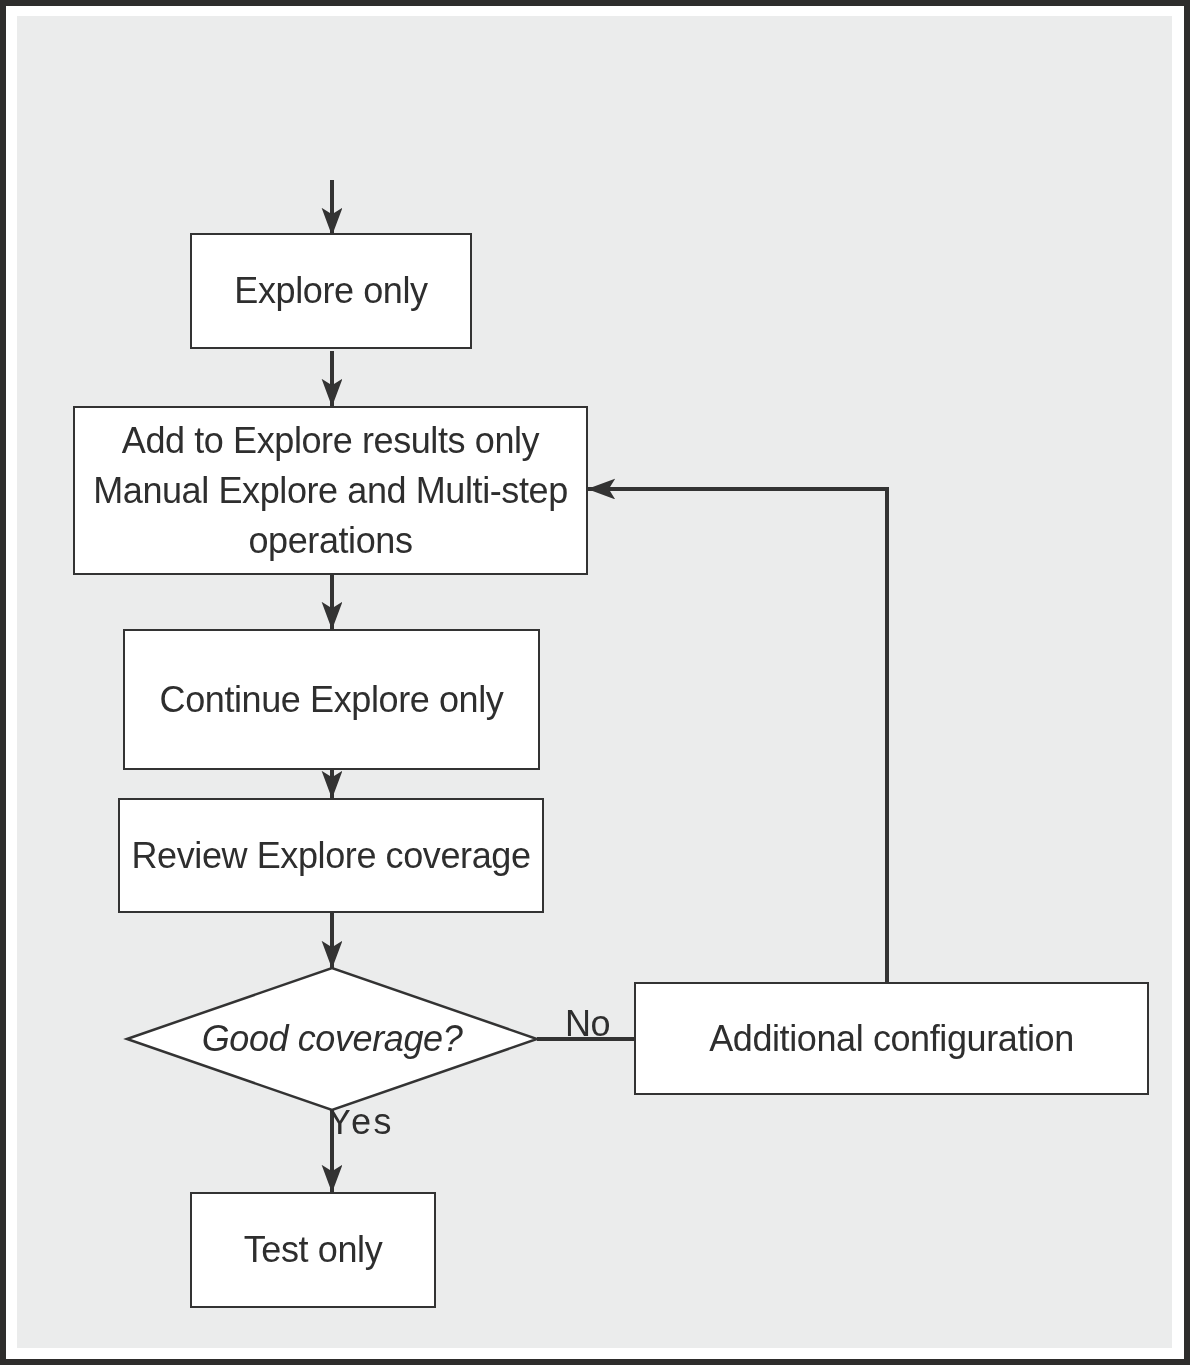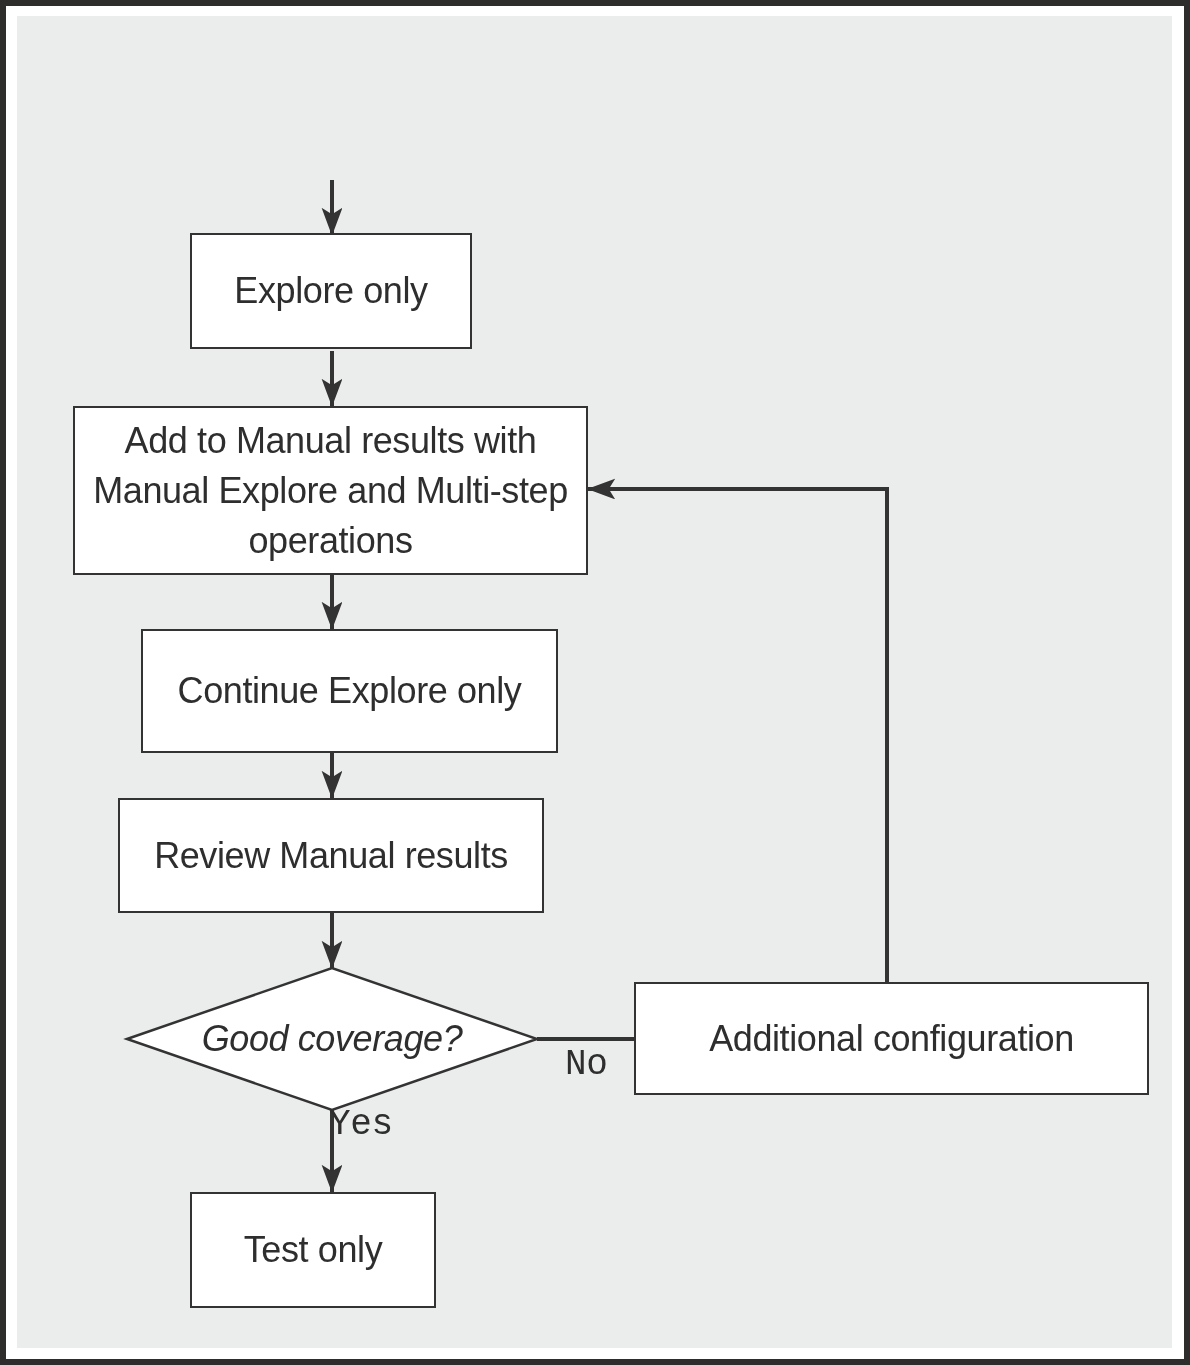--- a/index.html
+++ b/index.html
@@ -42,21 +42,21 @@
     text-align: center;
     font-size: 36px;
     line-height: 50px;
     letter-spacing: -0.4px;
     color: #2e2e2e;
     padding: 0 8px;
   }
   .node-configure        { left: 173px; top: 49px;   width: 282px; height: 115px; }
   .node-explore-only     { left: 173px; top: 217px;  width: 282px; height: 116px; }
   .node-add-explore      { left: 56px;  top: 390px;  width: 515px; height: 169px; }
-  .node-continue-explore { left: 124px; top: 613px;  width: 417px; height: 124px; text-align: right; }
+  .node-continue-explore { left: 106px; top: 613px;  width: 417px; height: 141px; text-align: right; }
   .node-review-results   { left: 101px; top: 782px;  width: 426px; height: 115px; }
   .node-additional-config{ left: 617px; top: 966px;  width: 515px; height: 113px; }
   .node-test-only        { left: 173px; top: 1176px; width: 246px; height: 116px; }
   .decision-label {
     position: absolute;
     left: 110px; top: 952px;
     width: 410px; height: 142px;
     display: flex;
     align-items: center;
     justify-content: center;
@@ -65,21 +65,21 @@
     color: #2e2e2e;
     font-style: italic;
   }
   .edge-label {
     position: absolute;
     font-size: 36px;
     letter-spacing: -0.4px;
     color: #2e2e2e;
   }
   .edge-label-yes { left: 312px; top: 1088px; font-family: Liberation Mono, monospace; }
-  .edge-label-no  { left: 548px; top: 1028px; font-family: Liberation Mono, monospace;  }
+  .edge-label-no  { left: 548px; top: 987px;  }
 </style>
 </head>
 <body>
 
 <div class="frame">
   <div class="panel">
 
     <svg class="connectors" viewBox="0 0 1155 1332" xmlns="http://www.w3.org/2000/svg">
       <defs>
         <marker id="arrow" markerWidth="8" markerHeight="6" refX="6.8" refY="2.6" orient="auto" markerUnits="strokeWidth">
@@ -95,25 +95,25 @@
       <line x1="315" y1="1094" x2="315" y2="1176" stroke="#333333" stroke-width="4" marker-end="url(#arrow)"></line>
       <line x1="520" y1="1023" x2="649" y2="1023" stroke="#333333" stroke-width="4" marker-end="url(#arrow)"></line>
       <polyline points="870,966 870,473 571,473" fill="none" stroke="#333333" stroke-width="4" stroke-linejoin="miter" marker-end="url(#arrow)"></polyline>
 
       <polygon points="110,1023 315,952 520,1023 315,1094" fill="#ffffff" stroke="#333333" stroke-width="2.5"></polygon>
     </svg>
 
 
     <div class="node node-explore-only">Explore only</div>
 
-    <div class="node node-add-explore">Add to Manual results with Manual Explore and Multi-step operations</div>
+    <div class="node node-add-explore">Add to Explore results only Manual Explore and Multi-step operations</div>
 
     <div class="node node-continue-explore">Continue Explore only</div>
 
-    <div class="node node-review-results">Review Manual results</div>
+    <div class="node node-review-results">Review Explore coverage</div>
 
     <div class="decision-label">Good coverage?</div>
 
     <div class="node node-additional-config">Additional configuration</div>
 
     <div class="node node-test-only">Test only</div>
 
     <div class="edge-label edge-label-yes">Yes</div>
 
     <div class="edge-label edge-label-no">No</div>

